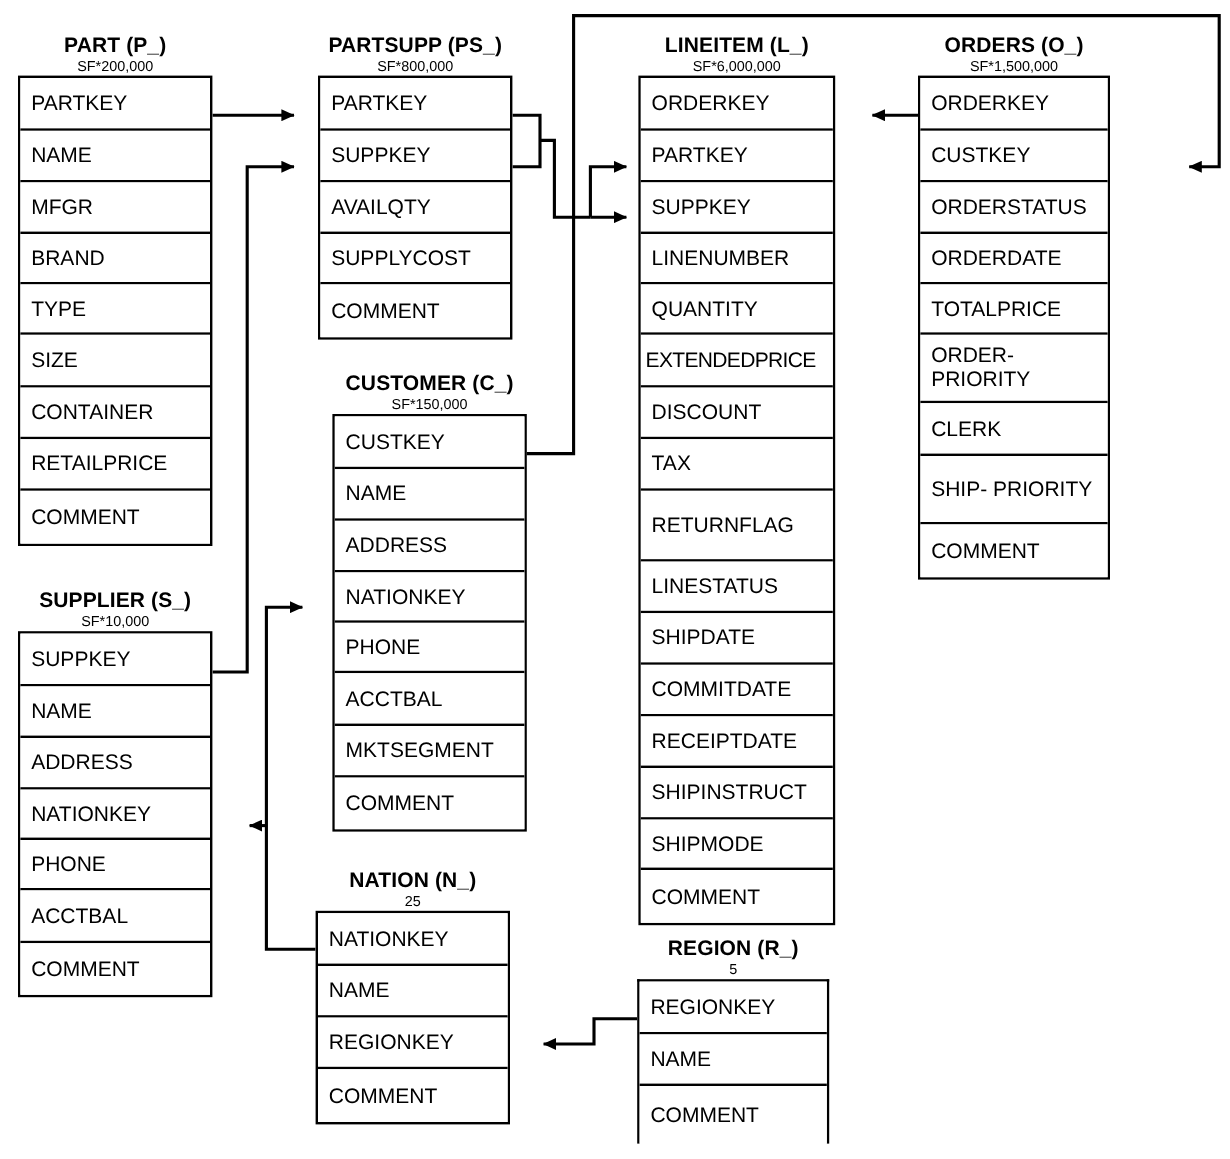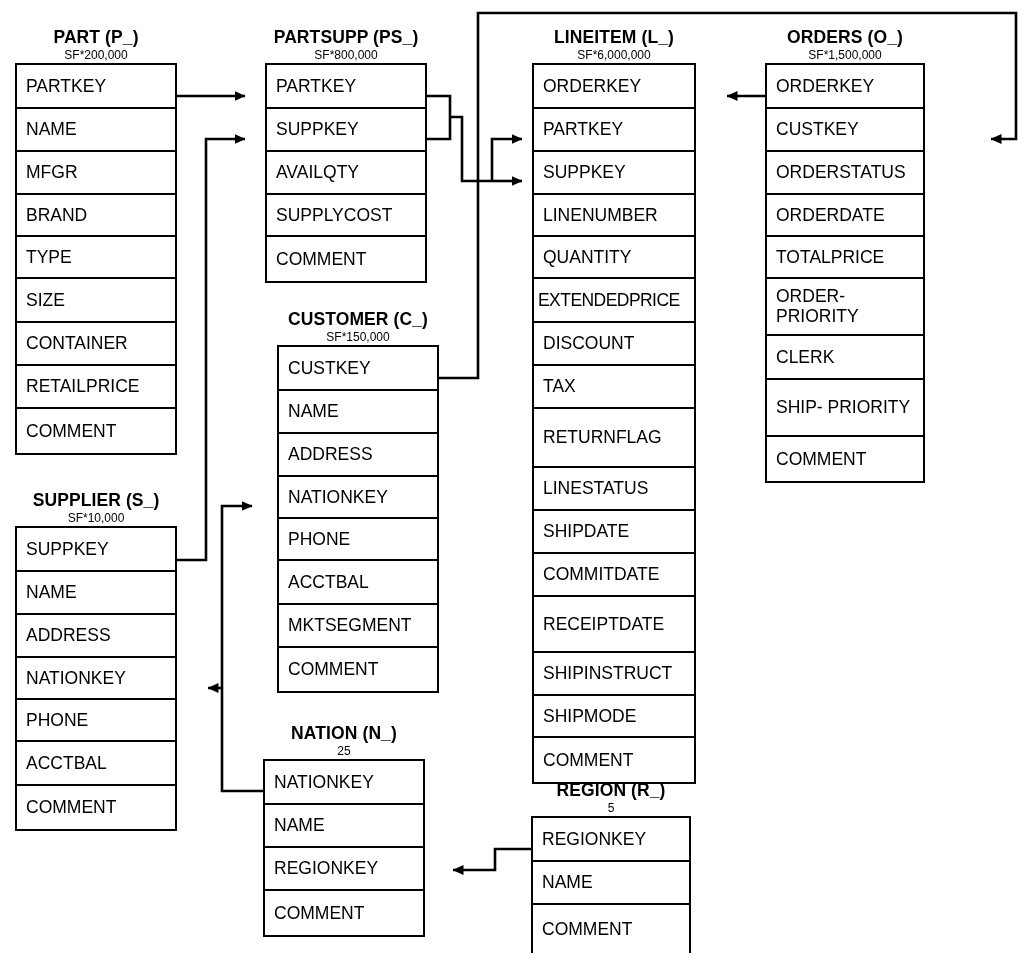--- a/index.html
+++ b/index.html
@@ -211,21 +211,21 @@
         </div>
       <div class="field" style="height:43px">
           <span>LINESTATUS</span>
         </div>
       <div class="field" style="height:43px">
           <span>SHIPDATE</span>
         </div>
       <div class="field" style="height:43px">
           <span>COMMITDATE</span>
         </div>
-      <div class="field" style="height:56px">
+      <div class="field" style="height:43px">
           <span>RECEIPTDATE</span>
         </div>
       <div class="field" style="height:43px">
           <span>SHIPINSTRUCT</span>
         </div>
       <div class="field" style="height:42px">
           <span>SHIPMODE</span>
         </div>
       <div class="field" style="height:44px">
           <span>COMMENT</span>

